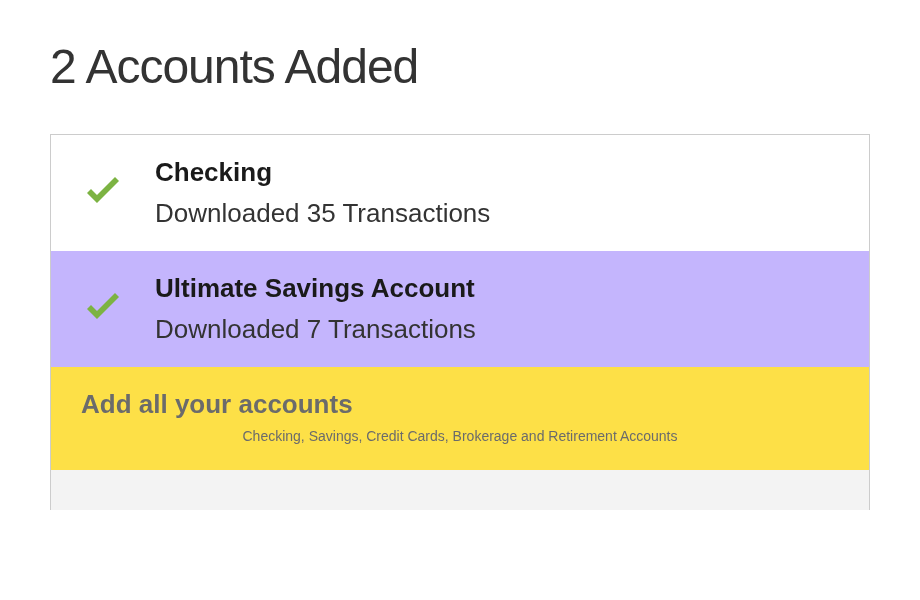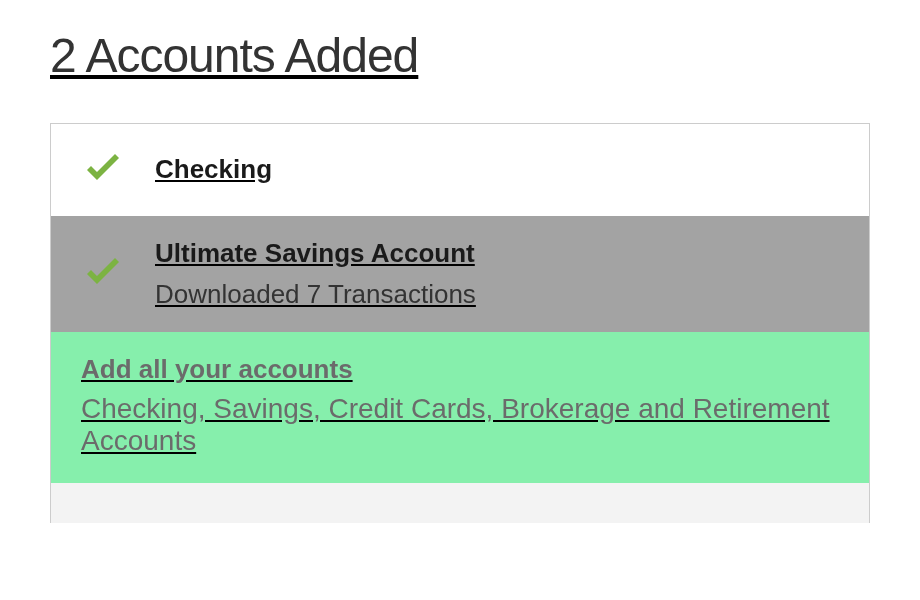--- a/index.html
+++ b/index.html
@@ -8,41 +8,40 @@
       box-sizing: border-box;
     }
     body {
       font-family: "Helvetica Neue", Helvetica, Arial, sans-serif;
       background: #ffffff;
       width: 920px;
       height: 600px;
       overflow: hidden;
     }
     .container {
-      padding: 28px 50px 0 50px;
-      text-decoration: underline;
+      padding: 39px 50px 0 50px;
     }
     .page-title {
       font-size: 48px;
       font-weight: 300;
       color: #333333;
       margin-bottom: 40px;
       letter-spacing: -1px;
     }
     .accounts-panel {
       border: 1px solid #cccccc;
       border-bottom: none;
     }
     .account-row {
       display: flex;
       align-items: center;
       padding: 22px 30px;
     }
     .account-row.alt {
-      background: #a3a3a3;
+      background: #c4b5fd;
     }
     .checkmark-icon {
       flex-shrink: 0;
       margin-right: 30px;
     }
     .account-info {
       display: flex;
       flex-direction: column;
       gap: 8px;
     }
@@ -52,32 +51,33 @@
       color: #1a1a1a;
       margin-bottom: 2px;
     }
     .account-status {
       font-size: 26px;
       font-weight: 400;
       color: #333333;
     }
     .add-all-section {
       padding: 22px 30px 26px 30px;
-      background: #86efac;
+      background: #fde047;
     }
     .add-all-title {
       font-size: 26px;
       font-weight: 700;
       color: #6b6b6b;
       margin-bottom: 8px;
     }
     .add-all-subtitle {
-      font-size: 28px;
+      font-size: 14px;
       font-weight: 400;
       color: #6b6b6b;
+      text-align: center;
     }
     .bottom-strip {
       height: 40px;
       background: #f3f3f3;
     }
   </style>
 </head>
 <body>
 
 <div class="container">
@@ -86,20 +86,21 @@
   <div class="accounts-panel">
 
     <div class="account-row">
       <span class="checkmark-icon">
         <svg width="44" height="44" viewBox="0 0 44 44">
           <path d="M6 24 L16 34 L38 12 L34 8 L16 26 L10 20 Z" fill="#7cb342"></path>
         </svg>
       </span>
       <div class="account-info">
         <div class="account-name">Checking</div>
+        <div class="account-status">Downloaded 35 Transactions</div>
       </div>
     </div>
 
     <div class="account-row alt">
       <span class="checkmark-icon">
         <svg width="44" height="44" viewBox="0 0 44 44">
           <path d="M6 24 L16 34 L38 12 L34 8 L16 26 L10 20 Z" fill="#7cb342"></path>
         </svg>
       </span>
       <div class="account-info">

